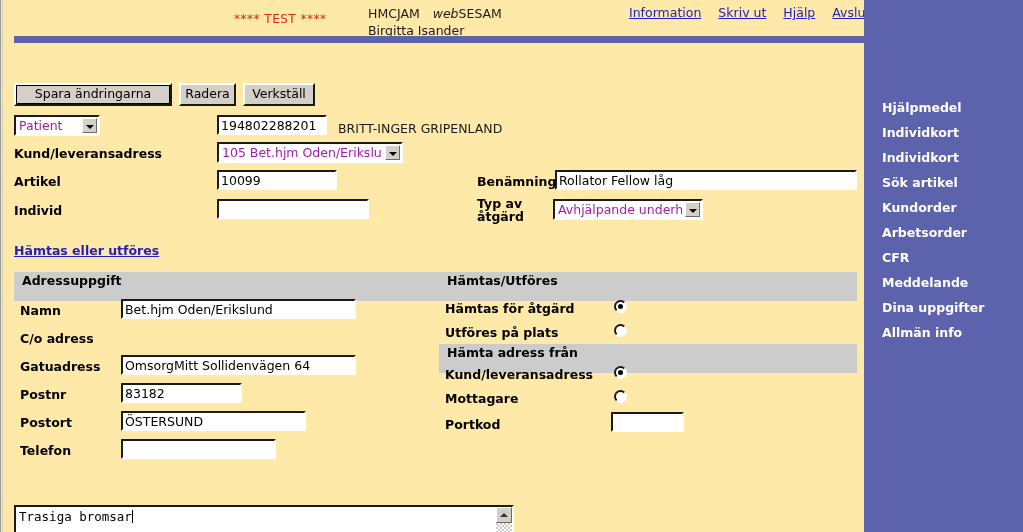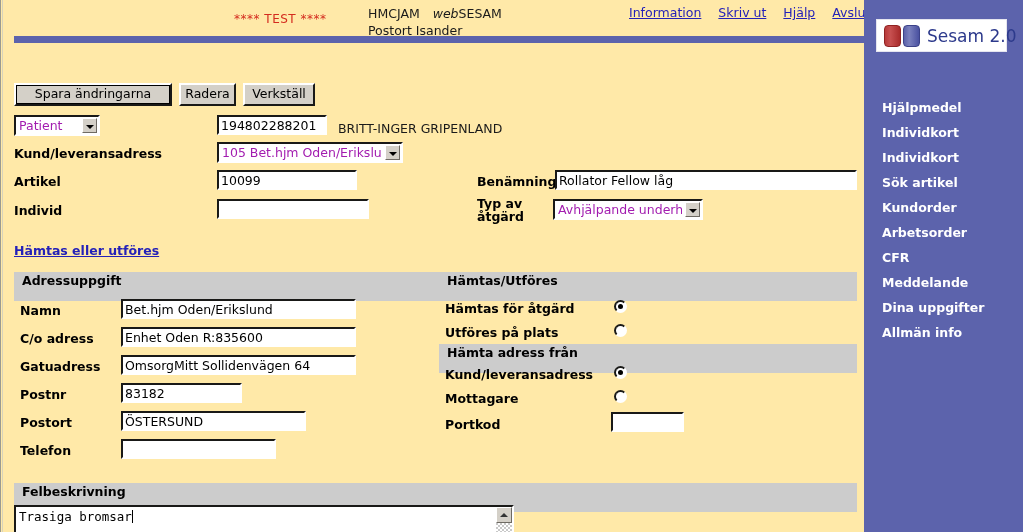--- a/index.html
+++ b/index.html
@@ -244,21 +244,21 @@
 
   <div class="header">
 
     <div class="test-flag">**** TEST ****</div>
 
     <div class="user-block">
       <div>
         <span>HMCJAM</span>
         <span style="display:inline-block;width:9px"></span><span class="web">web</span><span>SESAM</span>
       </div>
-      <div>Postort Isander</div>
+      <div>Birgitta Isander</div>
     </div>
 
     <div class="toplinks">
       <a href="#">Information</a><a href="#">Skriv ut</a><a href="#">Hjälp</a><a href="#">Avsluta</a>
     </div>
 
     <div class="blue-rule"></div>
   </div>
 
   <div id="btn-spara" class="btn">Spara ändringarna</div>
@@ -274,21 +274,21 @@
 
   <div class="plain" style="left:338px; top:121px;">BRITT-INGER GRIPENLAND</div>
 
   <div class="lbl" style="left:14px; top:146px;">Kund/leveransadress</div>
   <div class="sel" style="left:217px; top:142px; width:186px;">
     <span class="seltext">105 Bet.hjm Oden/Erikslund</span>
     <span class="arrowbox"></span>
   </div>
 
   <div class="lbl" style="left:14px; top:174px;">Artikel</div>
-  <div class="tf" style="left:217px; top:170px; width:140px;">10099</div>
+  <div class="tf" style="left:217px; top:170px; width:120px;">10099</div>
 
   <div class="lbl" style="left:14px; top:203px;">Individ</div>
   <div class="tf" style="left:217px; top:199px; width:152px;"></div>
 
   <div class="lbl" style="left:477px; top:174px;">Benämning</div>
   <div class="tf" style="left:555px; top:170px; width:302px;">Rollator Fellow låg</div>
 
   <div class="lbl" style="left:477px; top:196px;">Typ av</div>
   <div class="lbl" style="left:477px; top:209px;">åtgärd</div>
   <div class="sel" style="left:553px; top:199px; width:150px;">
@@ -297,21 +297,20 @@
   </div>
 
   <a href="#" class="inline-link" style="left:14px; top:243px;">Hämtas eller utföres</a>
 
   <div class="secbar" style="left:14px; top:272px; width:425px;">Adressuppgift</div>
 
   <div class="lbl" style="left:20px; top:303px;">Namn</div>
   <div class="tf" style="left:121px; top:299px; width:235px;">Bet.hjm Oden/Erikslund</div>
 
   <div class="lbl" style="left:20px; top:331px;">C/o adress</div>
-  <div class="tf" style="left:121px; top:327px; width:235px;">Enhet Oden R:835600</div>
 
   <div class="lbl" style="left:20px; top:359px;">Gatuadress</div>
   <div class="tf" style="left:121px; top:355px; width:235px;">OmsorgMitt Sollidenvägen 64</div>
 
   <div class="lbl" style="left:20px; top:387px;">Postnr</div>
   <div class="tf" style="left:121px; top:383px; width:121px;">83182</div>
 
   <div class="lbl" style="left:20px; top:415px;">Postort</div>
   <div class="tf" style="left:121px; top:411px; width:185px;">ÖSTERSUND</div>
 
@@ -330,36 +329,30 @@
 
   <div class="lbl" style="left:445px; top:367px;">Kund/leveransadress</div>
   <div class="radio on" style="left:614px; top:366px;"></div>
 
   <div class="lbl" style="left:445px; top:391px;">Mottagare</div>
   <div class="radio" style="left:614px; top:390px;"></div>
 
   <div class="lbl" style="left:445px; top:417px;">Portkod</div>
   <div class="tf" style="left:611px; top:412px; width:73px;"></div>
 
-  <div class="secbar" style="left:14px; top:483px; width:843px;">Felbeskrivning</div>
 
   <div class="ta-wrap">
     <div class="ta-text"><span>Trasiga bromsar</span><span class="ta-caret"></span></div>
     <div class="ta-scroll">
       <div class="ta-up"></div>
     </div>
   </div>
 
   <div class="sidebar">
 
-    <div class="logo">
-      <span class="sq sq-red"></span>
-      <span class="sq sq-blue"></span>
-      <span class="logotext">Sesam 2.0</span>
-    </div>
 
     <div class="navlist">
       <a href="#" class="navitem">Hjälpmedel</a>
       <a href="#" class="navitem">Individkort</a>
       <a href="#" class="navitem">Individkort</a>
       <a href="#" class="navitem">Sök artikel</a>
       <a href="#" class="navitem">Kundorder</a>
       <a href="#" class="navitem">Arbetsorder</a>
       <a href="#" class="navitem">CFR</a>
       <a href="#" class="navitem">Meddelande</a>

